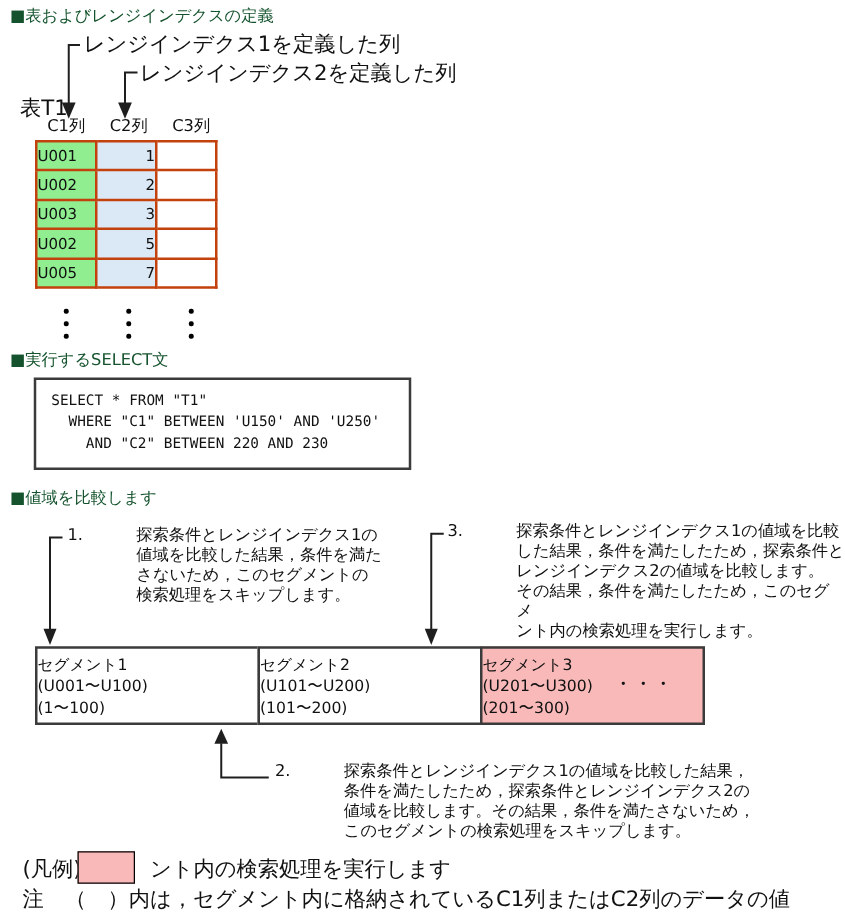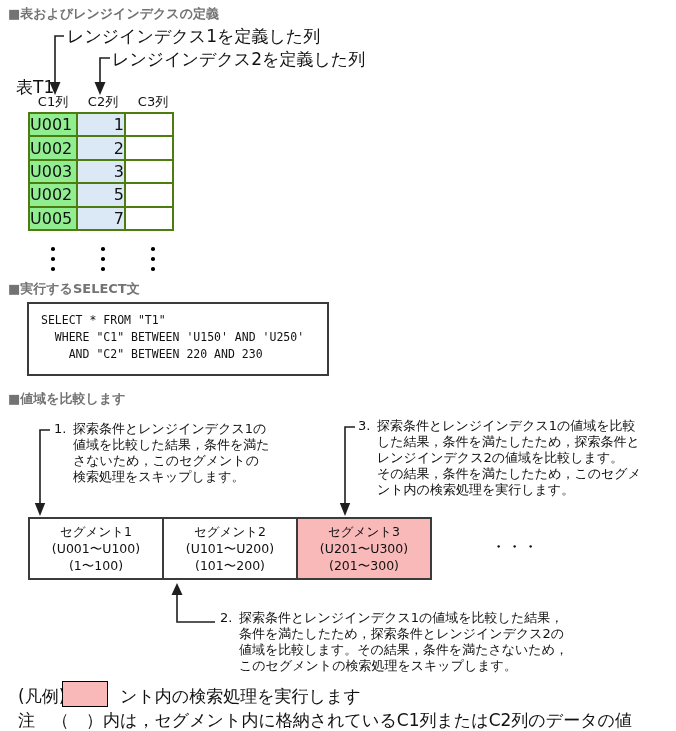--- a/index.html
+++ b/index.html
@@ -1,45 +1,45 @@
 <!DOCTYPE html>
 <html style="--green: #90EE90; --blue: #DBE9F6; --pink: #F9B9B9;"><head>
 <meta charset="utf-8">
 <style>
   html,body { margin:0; padding:0; background:#fff; }
   .canvas {
     position:relative; width:676px; height:731px; background:#ffffff;
     font-family:"DejaVu Sans", sans-serif; color:#111; overflow:hidden;
   }
   .t { position:absolute; font-size:17px; line-height:16px; white-space:nowrap; }
-  .section-title { font-size:13px; color:#737373;font-weight:bold; }
+  .section-title { font-size:13px; color:#14532d; }
   .colhead { position:absolute; font-size:13px; line-height:16px; text-align:center; width:50px; }
   .overlay { position:absolute; left:0; top:0; }
   .overlay path { fill:none; stroke:#1f1f1f; stroke-width:1.6; }
   .overlay polygon { fill:#1f1f1f; stroke:none; }
 
   table.dtable { position:absolute; border-collapse:collapse; }
-  table.dtable td { border:2px solid #4d7c0f; width:46px; height:21.4px; font-size:16px; padding:0; }
+  table.dtable td { border:2px solid #c2410c; width:46px; height:21.4px; font-size:12px; padding:0; }
   td.c1 { background:var(--green); padding-left:7px; }
   td.c2 { background:var(--blue); text-align:right; padding-right:8px; }
   td.c3 { background:#fff; }
 
   .vdots { position:absolute; width:4px; }
   .vdots i { display:block; width:3.5px; height:3.5px; background:#000; border-radius:50%; margin:0 auto 6.5px auto; }
 
   .sqlbox { position:absolute; left:27px; top:302px; width:302px; height:74px; border:2px solid #3b3b3b; box-sizing:border-box; }
   .sqlbox pre { margin:8px 0 0 12px; font-family:"DejaVu Sans Mono", monospace; font-size:11.5px; line-height:17px; color:#111; }
 
   .callout { position:absolute; display:flex; font-size:13px; line-height:16px; }
   .callout .num { flex:none; width:19px; }
-  .callout .body { white-space:pre-line; }
+  .callout .body { white-space:pre-line;margin-left:36px; }
 
   .segrow { position:absolute; left:28px; top:517px; display:flex; }
-  .seg { box-sizing:border-box; width:136px; height:63px; border:2px solid #3b3b3b; margin-left:-2px;
-         text-align:center; padding-top:4px; font-size:12.5px; line-height:17px; background:#fff; }
+  .seg { box-sizing:border-box; width:180px; height:63px; border:2px solid #3b3b3b; margin-left:-2px;
+         text-align:left; padding-top:4px; font-size:12.5px; line-height:17px; background:#fff; }
   .seg:first-child { margin-left:0; }
   .seg.pink { background:var(--pink); }
 
   .ellipsis { position:absolute; font-size:13px; font-weight:bold; letter-spacing:3px; }
   .legend-swatch { position:absolute; left:62px; top:681px; width:46px; height:26px;
                    background:var(--pink); border:1px solid #000; box-sizing:border-box; }
 </style>
 </head>
 <body>
 

